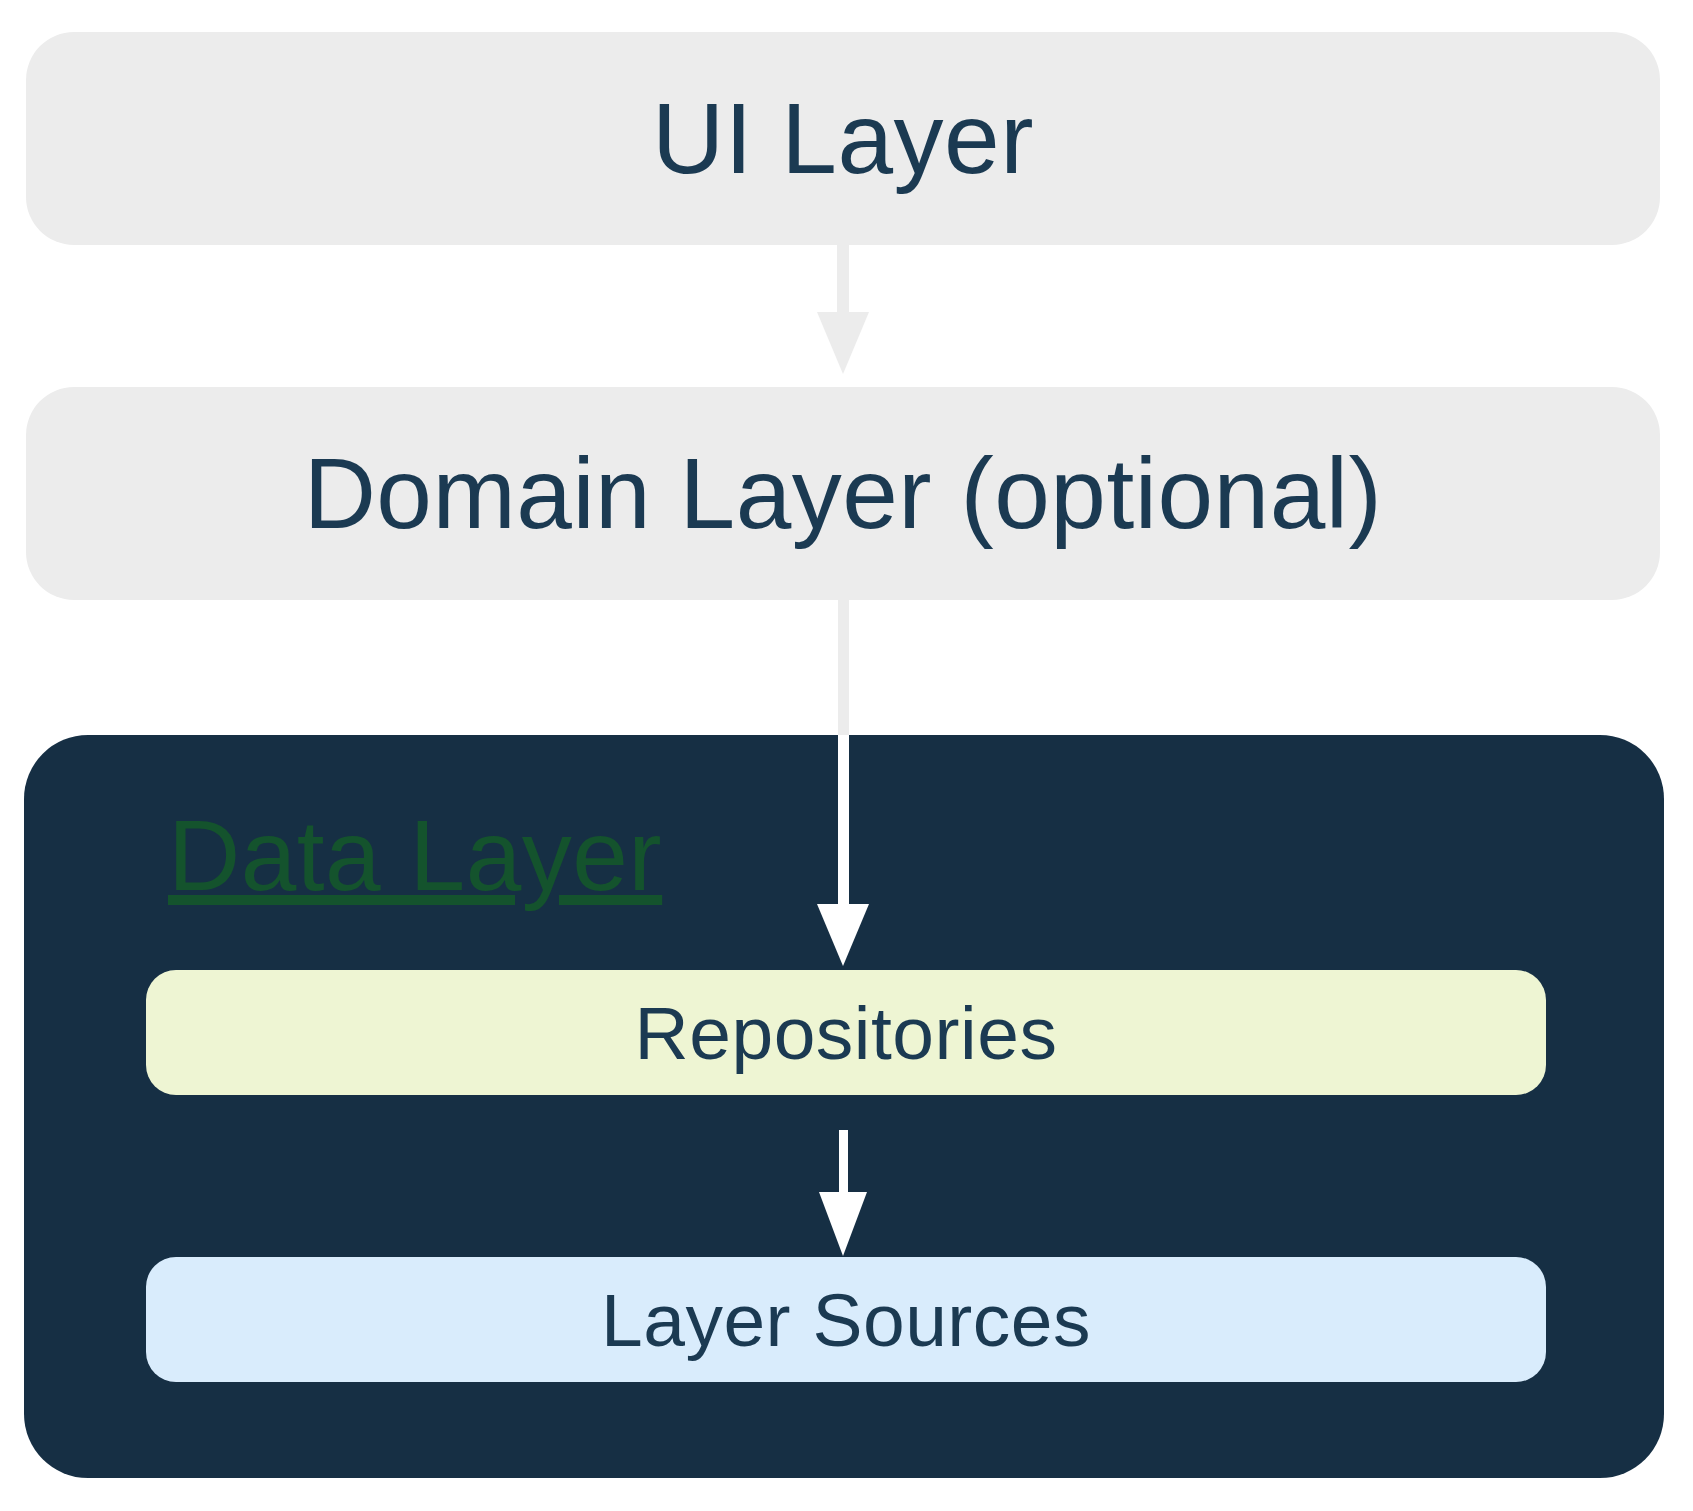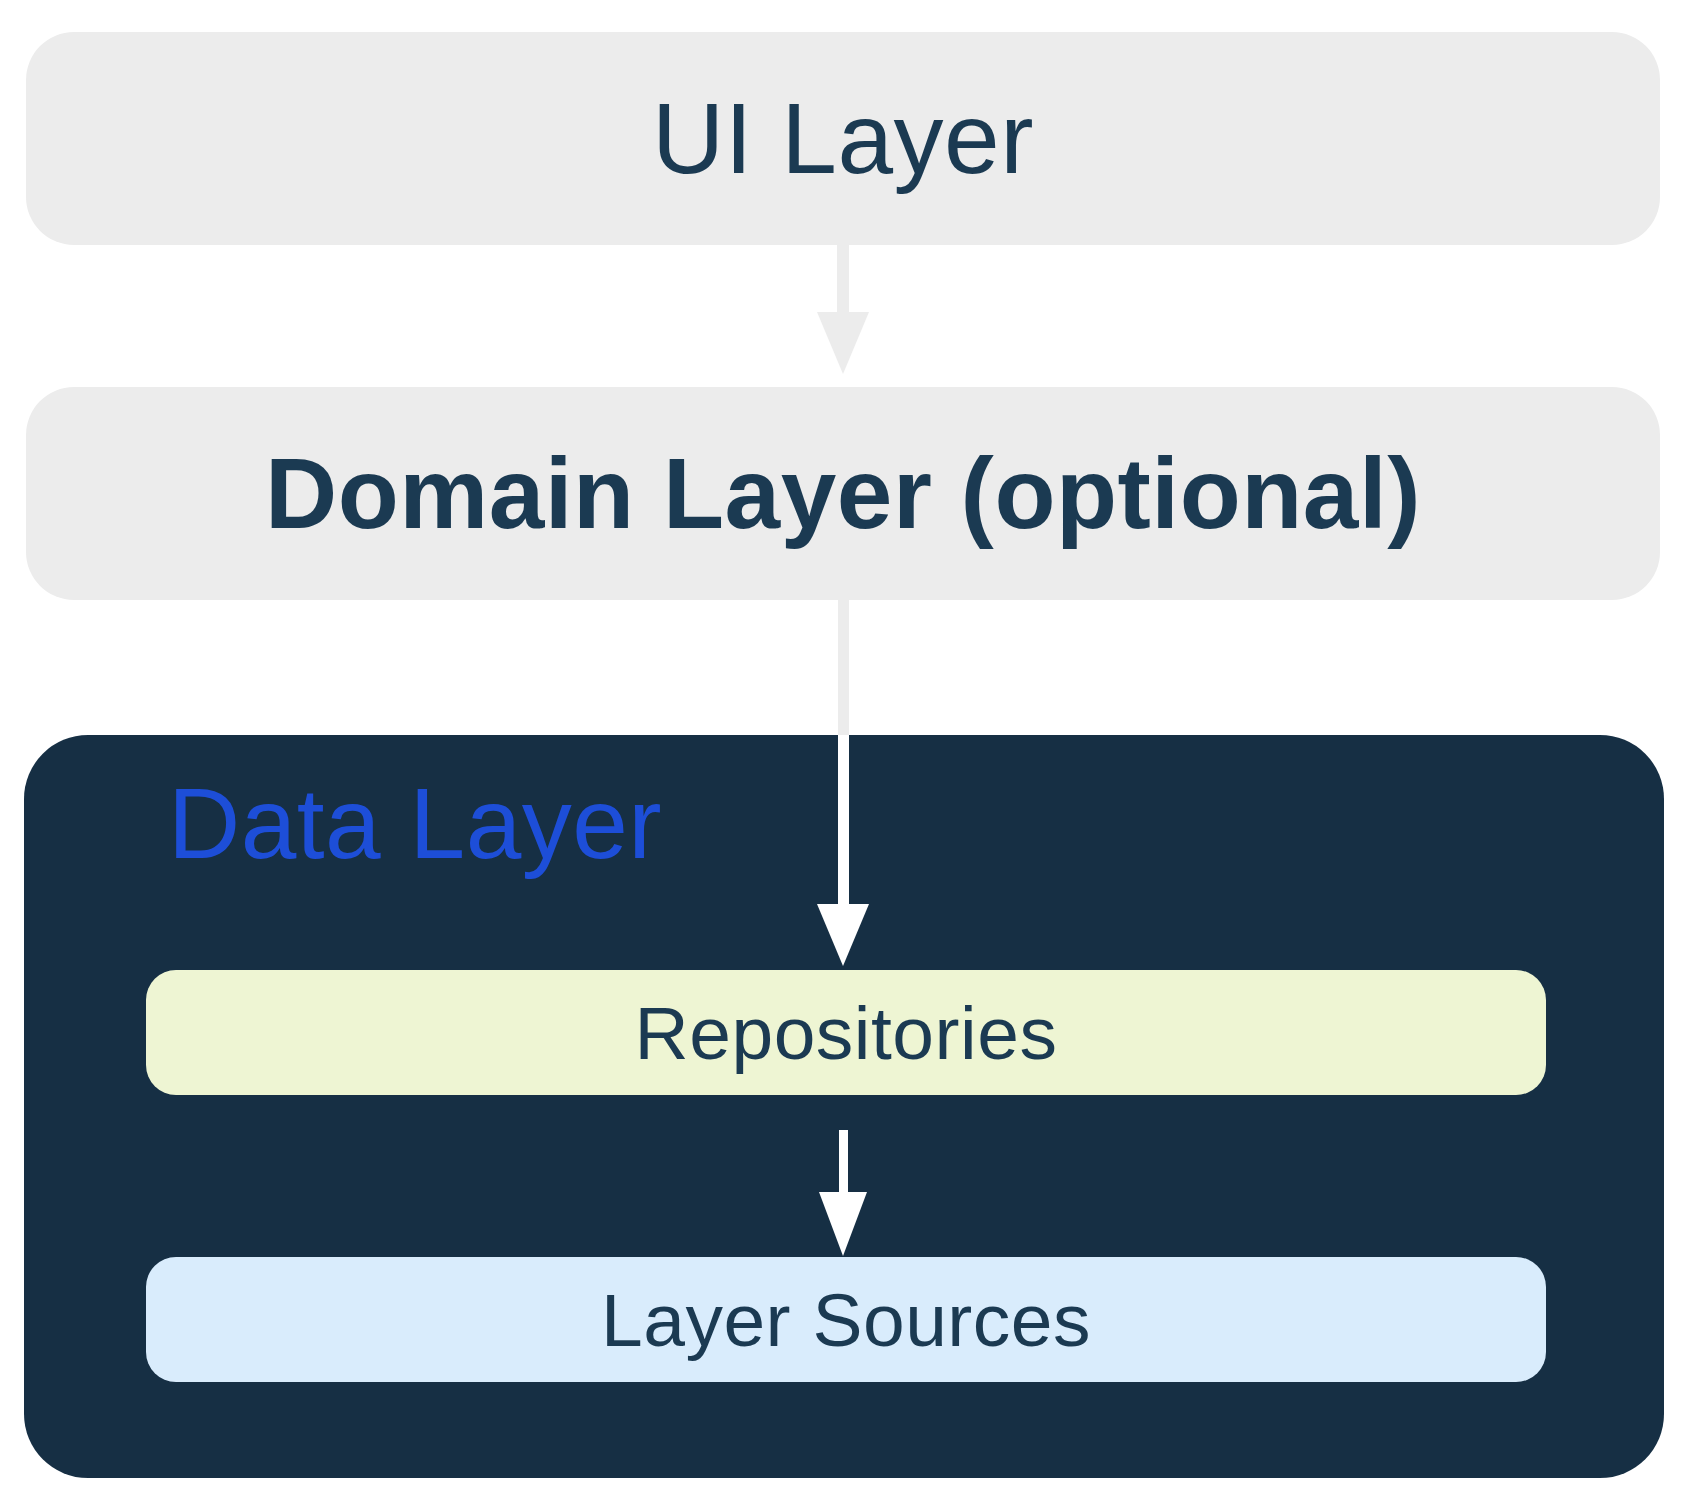--- a/index.html
+++ b/index.html
@@ -24,43 +24,44 @@
     box-sizing: border-box;
   }
   .layer-gray {
     left: 26px;
     width: 1634px;
     height: 213px;
     background: #ECECEC;
     border-radius: 48px;
   }
   .box-ui    { top: 32px; }
-  .box-domain{ top: 387px; font-weight: bold; }
+  .box-domain{ top: 387px; }
   .layer-gray .label {
     color: #1B3A52;
     font-size: 100px;
     letter-spacing: 0.5px;
     white-space: nowrap;
   }
   .box-data-layer {
     left: 24px;
     top: 735px;
     width: 1640px;
     height: 743px;
     background: #162F44;
     border-radius: 64px;
   }
   .data-layer-title {
     position: absolute;
     left: 168px;
-    top: 766px;
-    color: #1d4ed8;
+    top: 798px;
+    color: #14532d;
     font-size: 100px;
     letter-spacing: 0.5px;
     white-space: nowrap;
+    text-decoration: underline;
   }
   .inner-box {
     left: 146px;
     width: 1400px;
     height: 125px;
     border-radius: 30px;
   }
   .box-repositories {
     top: 970px;
     background: #EEF5D3;

